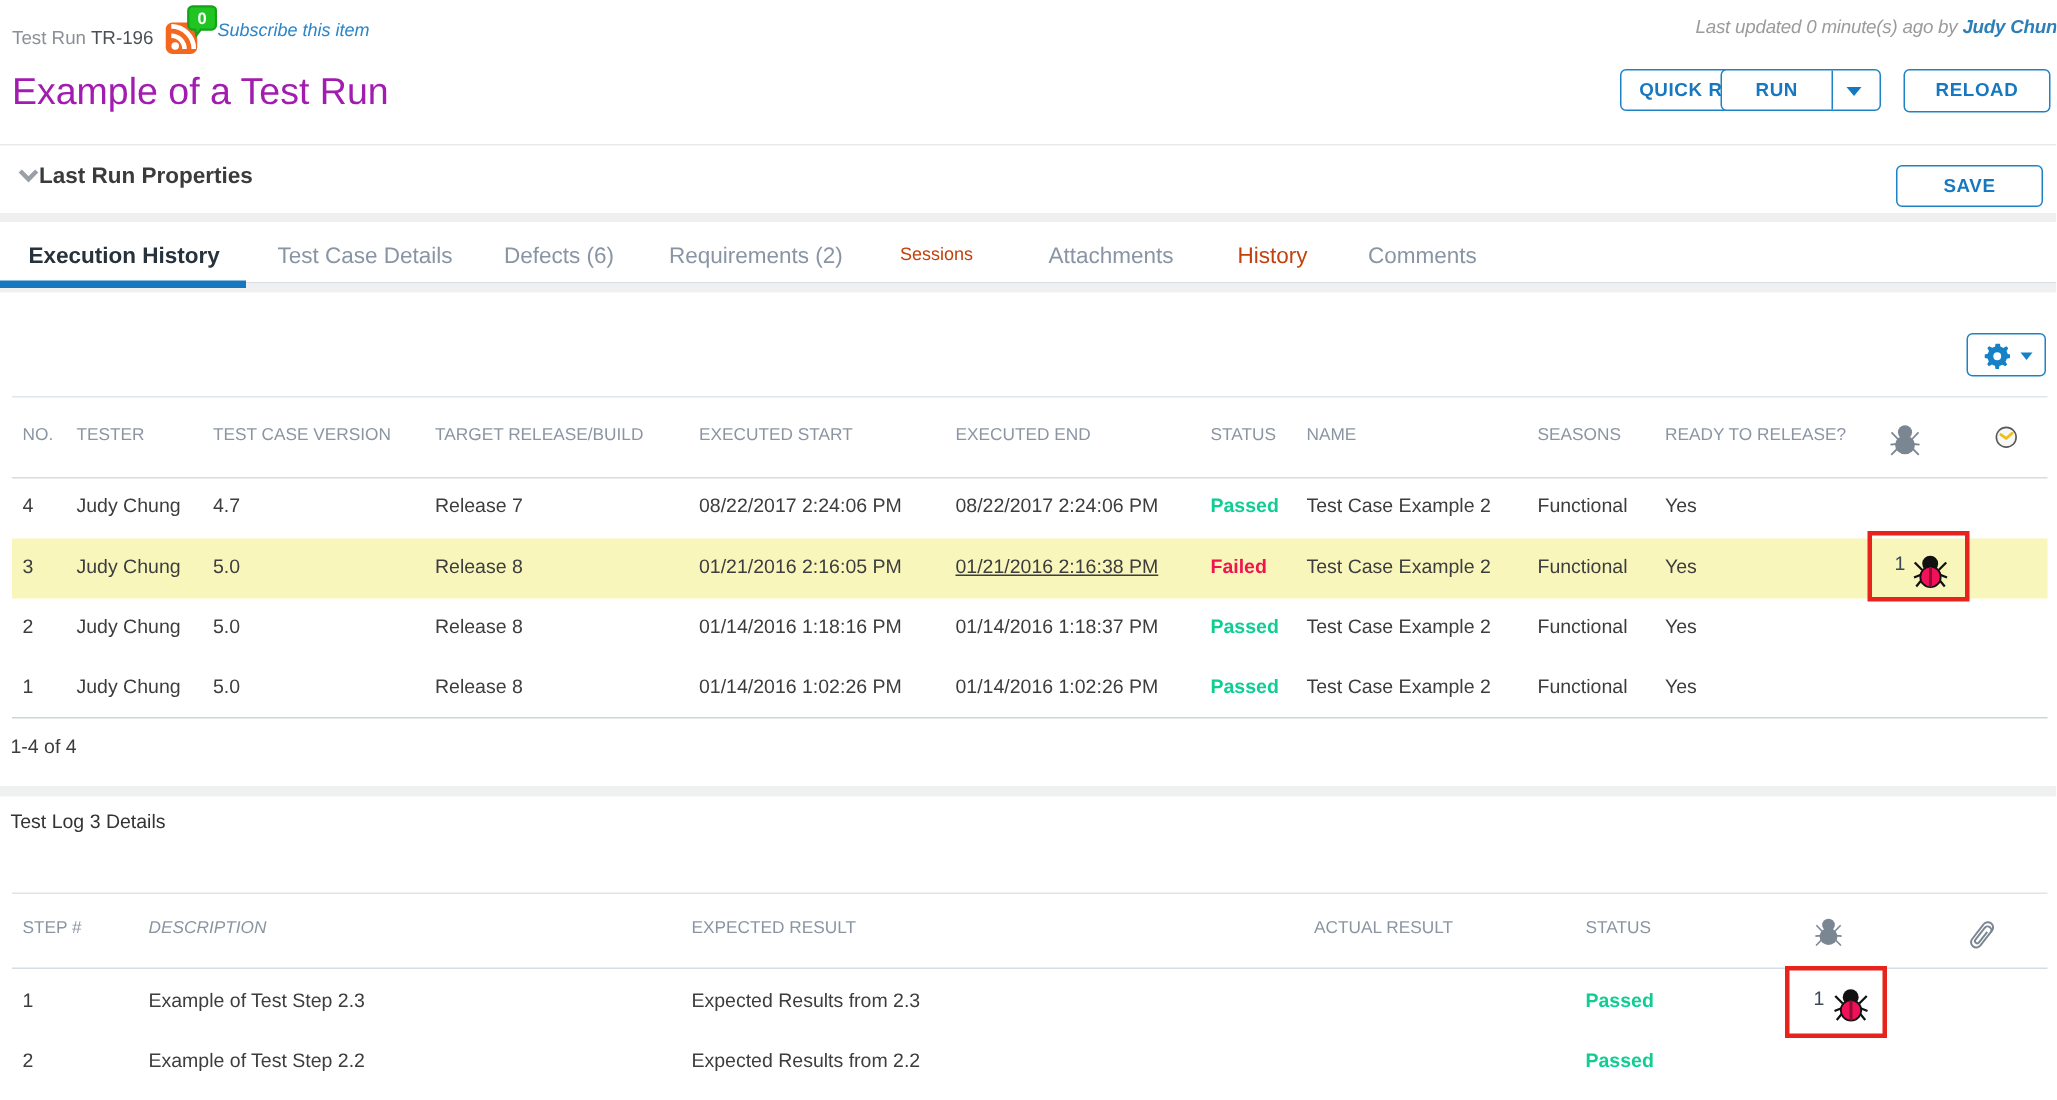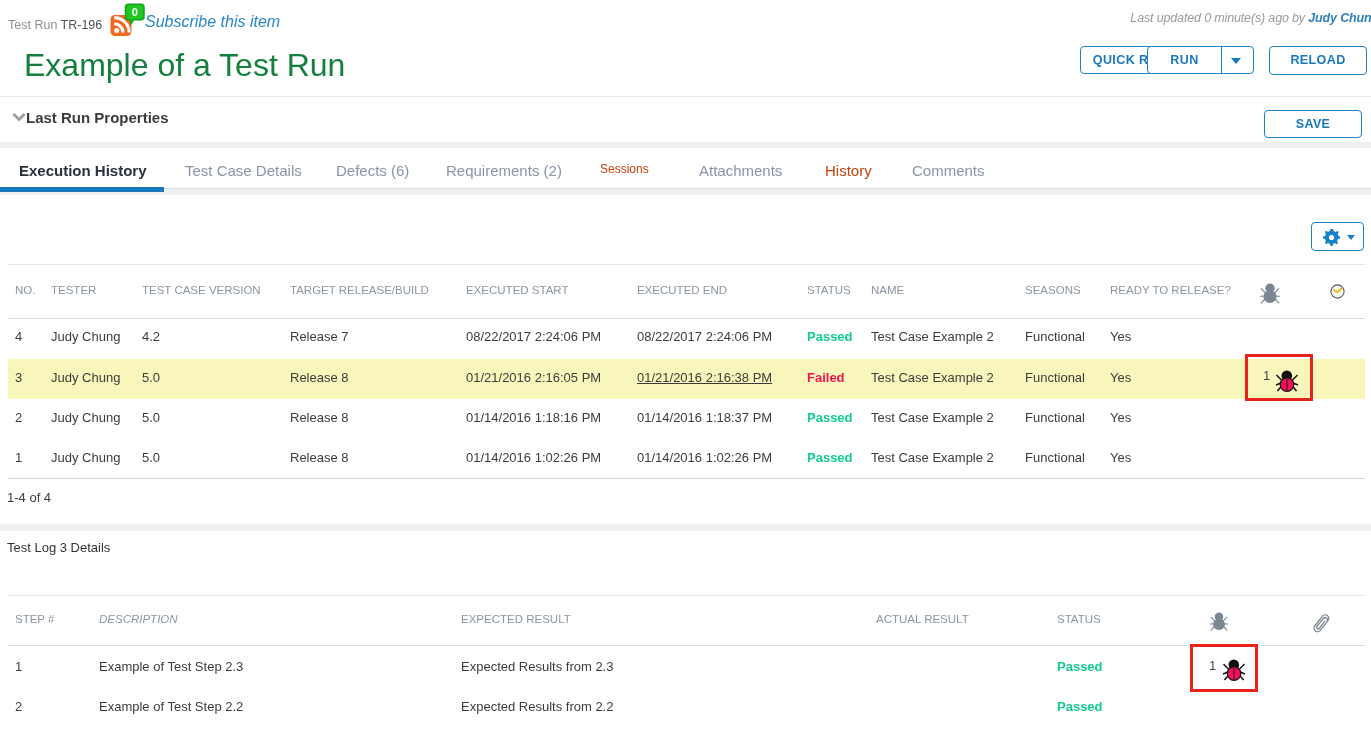--- a/index.html
+++ b/index.html
@@ -20,25 +20,25 @@
 
   <svg class="abs" style="left:109px;top:3px;" width="36" height="34" viewBox="0 0 36 34">
     <rect x="1.5" y="12" width="21" height="21" rx="4.5" fill="#f3671f"></rect>
     <circle cx="7.8" cy="27.6" r="2.5" fill="#fff"></circle>
     <path d="M5.2 20.8 a 8.8 8.8 0 0 1 8.8 8.8" stroke="#fff" stroke-width="3.1" fill="none"></path>
     <path d="M5.2 14.6 a 15 15 0 0 1 15 15" stroke="#fff" stroke-width="3.1" fill="none"></path>
     <path d="M19.5 1.2 h12.5 a3 3 0 0 1 3 3 v9.5 a3 3 0 0 1-3 3 h-7.2 l-2.9 3.8 -0.7-3.8 h-1.7 a3 3 0 0 1-3-3 v-9.5 a3 3 0 0 1 3-3 z" fill="#21c522" stroke="#13a31a" stroke-width="1.5"></path>
     <text x="25.8" y="13.2" font-size="11" font-weight="bold" fill="#fff" text-anchor="middle" font-family="Liberation Sans, sans-serif">0</text>
   </svg>
 
-  <div class="abs" style="left:145px;top:13px;font-size:16px;font-style:italic;color:#2a86cb;">Subscribe this item</div>
+  <div class="abs" style="left:145px;top:13px;font-size:12px;font-style:italic;color:#2a86cb;">Subscribe this item</div>
 
   <div class="abs" style="right:-8px;top:11px;font-size:12.5px;font-style:italic;color:#9b9b9b;white-space:nowrap;letter-spacing:-0.15px;">Last updated 0 minute(s) ago by <span style="color:#2d7fb8;font-weight:bold;">Judy Chung</span></div>
 
-  <div class="abs" style="left:24px;top:47px;font-size:32px;color:#15803d;">Example of a Test Run</div>
+  <div class="abs" style="left:8px;top:47px;font-size:25px;color:#a21caf;">Example of a Test Run</div>
 
   <div class="btn" style="left:1080px;top:46px;width:100px;height:28px;line-height:26px;">QUICK RUN</div>
   <div class="btn" style="left:1147px;top:46px;width:107px;height:28px;padding:0;">
     <span style="position:absolute;left:0;top:0;width:73px;height:26px;line-height:26px;border-right:1px solid #1d83c5;">RUN</span>
     <span style="position:absolute;right:12px;top:11px;width:0;height:0;border-left:5px solid transparent;border-right:5px solid transparent;border-top:6px solid #1878bf;"></span>
   </div>
   <div class="btn" style="left:1269px;top:46px;width:98px;height:29px;line-height:27px;">RELOAD</div>
 
   <div class="abs" style="left:0;top:96px;width:1371px;height:1px;background:#e9e9e9;"></div>
 
@@ -97,21 +97,21 @@
   <svg class="abs" style="left:1330px;top:284px;" width="15" height="15" viewBox="0 0 15 15">
     <circle cx="7.5" cy="7.5" r="6.6" fill="#f7f7f7" stroke="#5a5a5a" stroke-width="1.1"></circle>
     <path d="M3.9 5.7 L7.5 8.3 L11.4 4.8" stroke="#eebf14" stroke-width="1.9" fill="none" stroke-linecap="round" stroke-linejoin="round"></path>
   </svg>
   <div class="abs" style="left:8px;top:318px;width:1357px;height:1px;background:#d5dde3;"></div>
 
   <div class="abs" style="left:8px;top:358.5px;width:1357px;height:40px;background:#f8f6bb;"></div>
 
   <div class="cell" style="left:15px;top:329px;">4</div>
   <div class="cell" style="left:51px;top:329px;">Judy Chung</div>
-  <div class="cell" style="left:142px;top:329px;">4.2</div>
+  <div class="cell" style="left:142px;top:329px;">4.7</div>
   <div class="cell" style="left:290px;top:329px;">Release 7</div>
   <div class="cell" style="left:466px;top:329px;">08/22/2017 2:24:06 PM</div>
   <div class="cell" style="left:637px;top:329px;">08/22/2017 2:24:06 PM</div>
   <div class="cell" style="left:807px;top:329px;font-weight:bold;color:#10cd92;">Passed</div>
   <div class="cell" style="left:871px;top:329px;">Test Case Example 2</div>
   <div class="cell" style="left:1025px;top:329px;">Functional</div>
   <div class="cell" style="left:1110px;top:329px;">Yes</div>
 
   <div class="cell" style="left:15px;top:369.5px;">3</div>
   <div class="cell" style="left:51px;top:369.5px;">Judy Chung</div>

